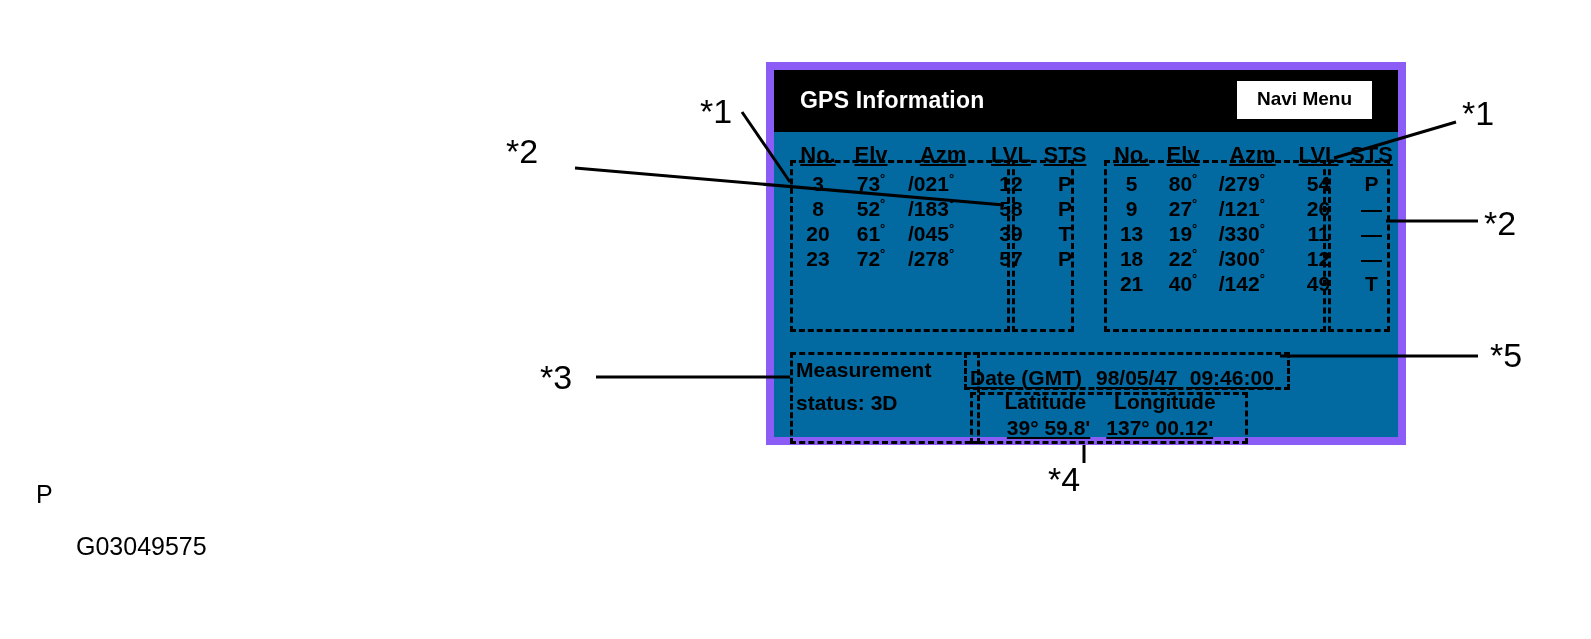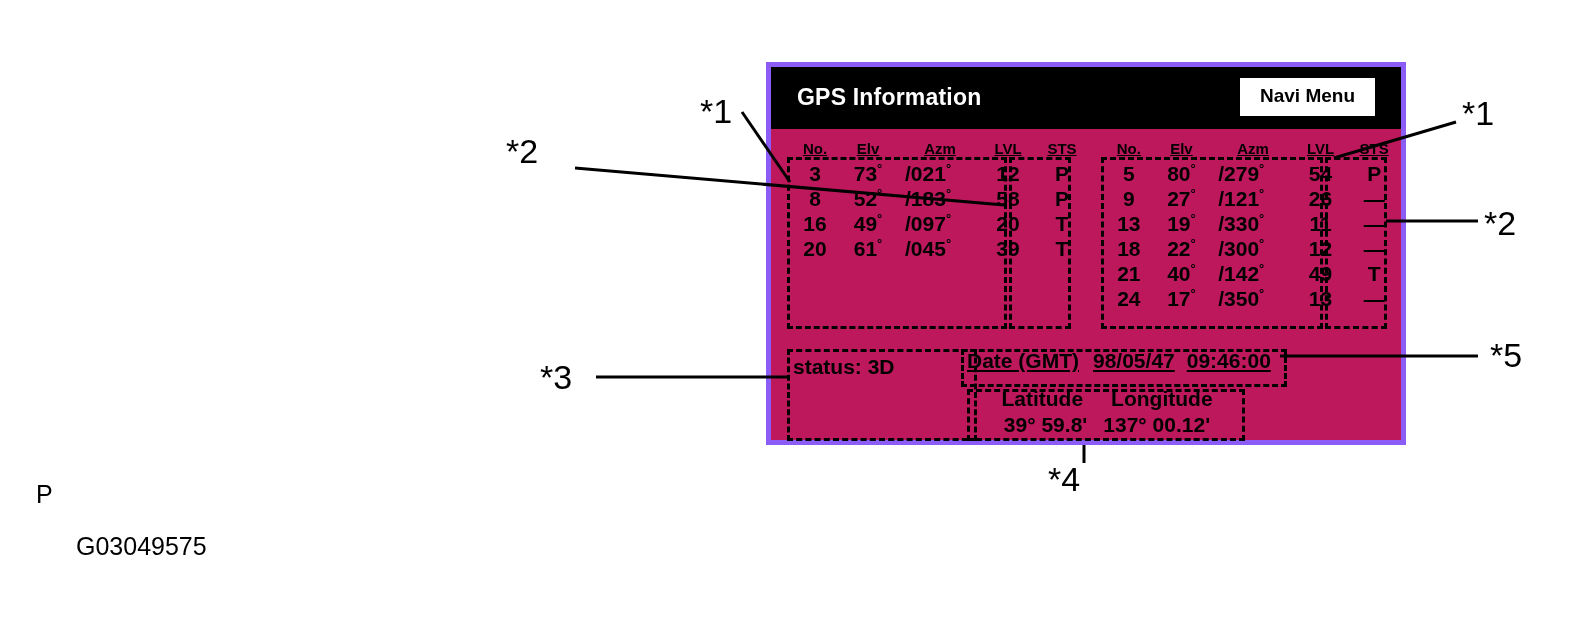--- a/index.html
+++ b/index.html
@@ -20,22 +20,22 @@
     background: #ffffff;
   }
 
   
   .device-panel {
     position: absolute;
     left: 766px;
     top: 62px;
     width: 640px;
     height: 383px;
-    border: 5px solid #8b5cf6;
-    background: #be185d;
+    border: 8px solid #8b5cf6;
+    background: #0369a1;
     box-sizing: border-box;
     padding-left: 32px;
   }
   .title-bar {
     position: absolute;
     left: 0;
     top: 0;
     width: 100%;
     height: 62px;
     background: #000;
@@ -78,21 +78,21 @@
     top: 12px;
     border-collapse: collapse;
     font-size: 21px;
     font-weight: bold;
     line-height: 1;
   }
   .sat-table.left  { left: 22px; }
   .sat-table.right { left: 336px; }
 
   .sat-table th {
-    font-size: 15px;
+    font-size: 22px;
     font-weight: bold;
     text-decoration: underline;
     padding: 0 0 5px 0;
     text-align: center;
     white-space: nowrap;
   }
   .sat-table td {
     padding: 1px 0 2px 0;
     text-align: center;
     white-space: nowrap;
@@ -118,40 +118,40 @@
     left: 22px;
     top: 6px;
     width: 160px;
     font-size: 21px;
     font-weight: bold;
     line-height: 1.55;
   }
   .date-row {
     position: absolute;
     left: 196px;
-    top: 4px;
+    top: 18px;
     font-size: 21px;
     font-weight: bold;
     white-space: nowrap;
   }
   .date-label { text-decoration: underline; }
   .date-val   { margin-left: 14px; text-decoration: underline; }
   .time-val   { margin-left: 12px; text-decoration: underline; }
 
   .coords {
     position: absolute;
     left: 206px;
     top: 42px;
     width: 260px;
     text-align: left;
     font-size: 21px;
     font-weight: bold;
   }
   .coords-head { display: flex; justify-content: center; gap: 28px; }
-  .coords-vals { display: flex; justify-content: center; gap: 16px; margin-top: 2px;}
+  .coords-vals { display: flex; justify-content: center; gap: 16px; text-decoration: underline; margin-top: 2px;}
 
   
   .dash-box {
     position: absolute;
     border: 3px dashed #000;
     box-sizing: border-box;
     pointer-events: none;
   }
 
   
@@ -213,32 +213,32 @@
               <td class="col-sts">P</td>
             </tr>
             <tr>
               <td class="col-no">8</td>
               <td class="col-elv">52<span class="deg">°</span></td>
               <td class="col-azm">/183<span class="deg">°</span></td>
               <td class="col-lvl">58</td>
               <td class="col-sts">P</td>
             </tr>
             <tr>
-              <td class="col-no">16</td>
-              <td class="col-elv">49<span class="deg">°</span></td>
-              <td class="col-azm">/097<span class="deg">°</span></td>
-              <td class="col-lvl">20</td>
-              <td class="col-sts">T</td>
-            </tr>
-            <tr>
               <td class="col-no">20</td>
               <td class="col-elv">61<span class="deg">°</span></td>
               <td class="col-azm">/045<span class="deg">°</span></td>
               <td class="col-lvl">39</td>
               <td class="col-sts">T</td>
+            </tr>
+            <tr>
+              <td class="col-no">23</td>
+              <td class="col-elv">72<span class="deg">°</span></td>
+              <td class="col-azm">/278<span class="deg">°</span></td>
+              <td class="col-lvl">57</td>
+              <td class="col-sts">P</td>
             </tr>
           </tbody>
       </table>
 
       <table class="sat-table right">
         <thead>
           <tr>
             <th class="col-no">No.</th>
             <th class="col-elv">Elv</th>
             <th class="col-azm">Azm</th>
@@ -275,33 +275,27 @@
               <td class="col-lvl">12</td>
               <td class="col-sts">—</td>
             </tr>
             <tr>
               <td class="col-no">21</td>
               <td class="col-elv">40<span class="deg">°</span></td>
               <td class="col-azm">/142<span class="deg">°</span></td>
               <td class="col-lvl">49</td>
               <td class="col-sts">T</td>
             </tr>
-            <tr>
-              <td class="col-no">24</td>
-              <td class="col-elv">17<span class="deg">°</span></td>
-              <td class="col-azm">/350<span class="deg">°</span></td>
-              <td class="col-lvl">13</td>
-              <td class="col-sts">—</td>
-            </tr>
           </tbody>
       </table>
     </div>
 
     <div class="bottom-area">
       <div class="meas-box">
+        <div>Measurement</div>
         <div>status: 3D</div>
       </div>
 
       <div class="date-row">
         <span class="date-label">Date (GMT)</span><span class="date-val">98/05/47</span><span class="time-val">09:46:00</span>
       </div>
 
       <div class="coords">
         <div class="coords-head">
           <span>Latitude</span>

